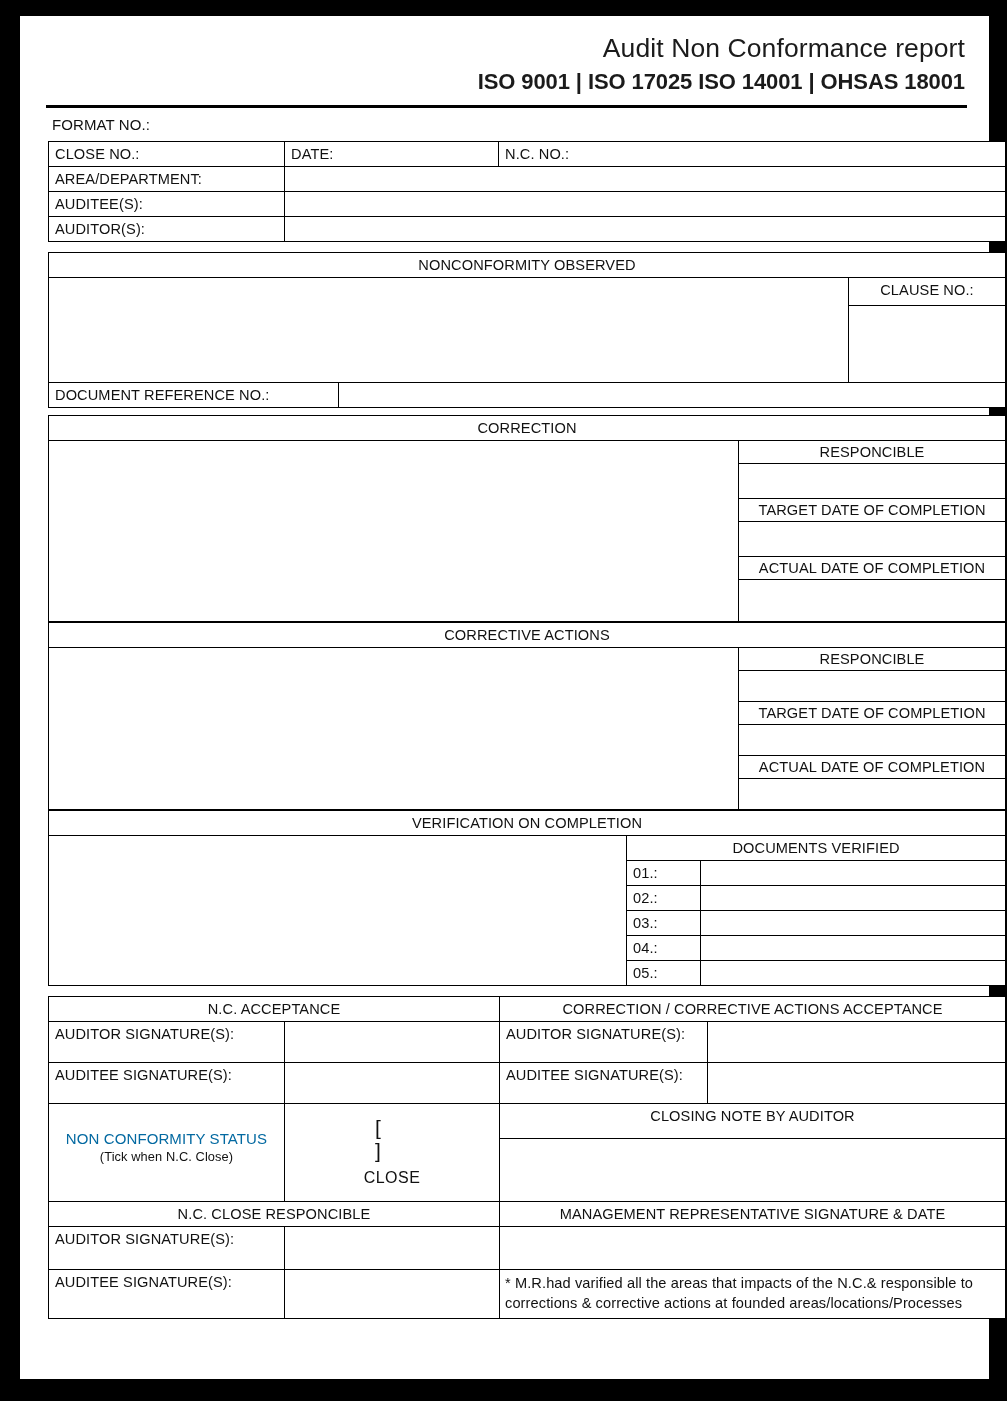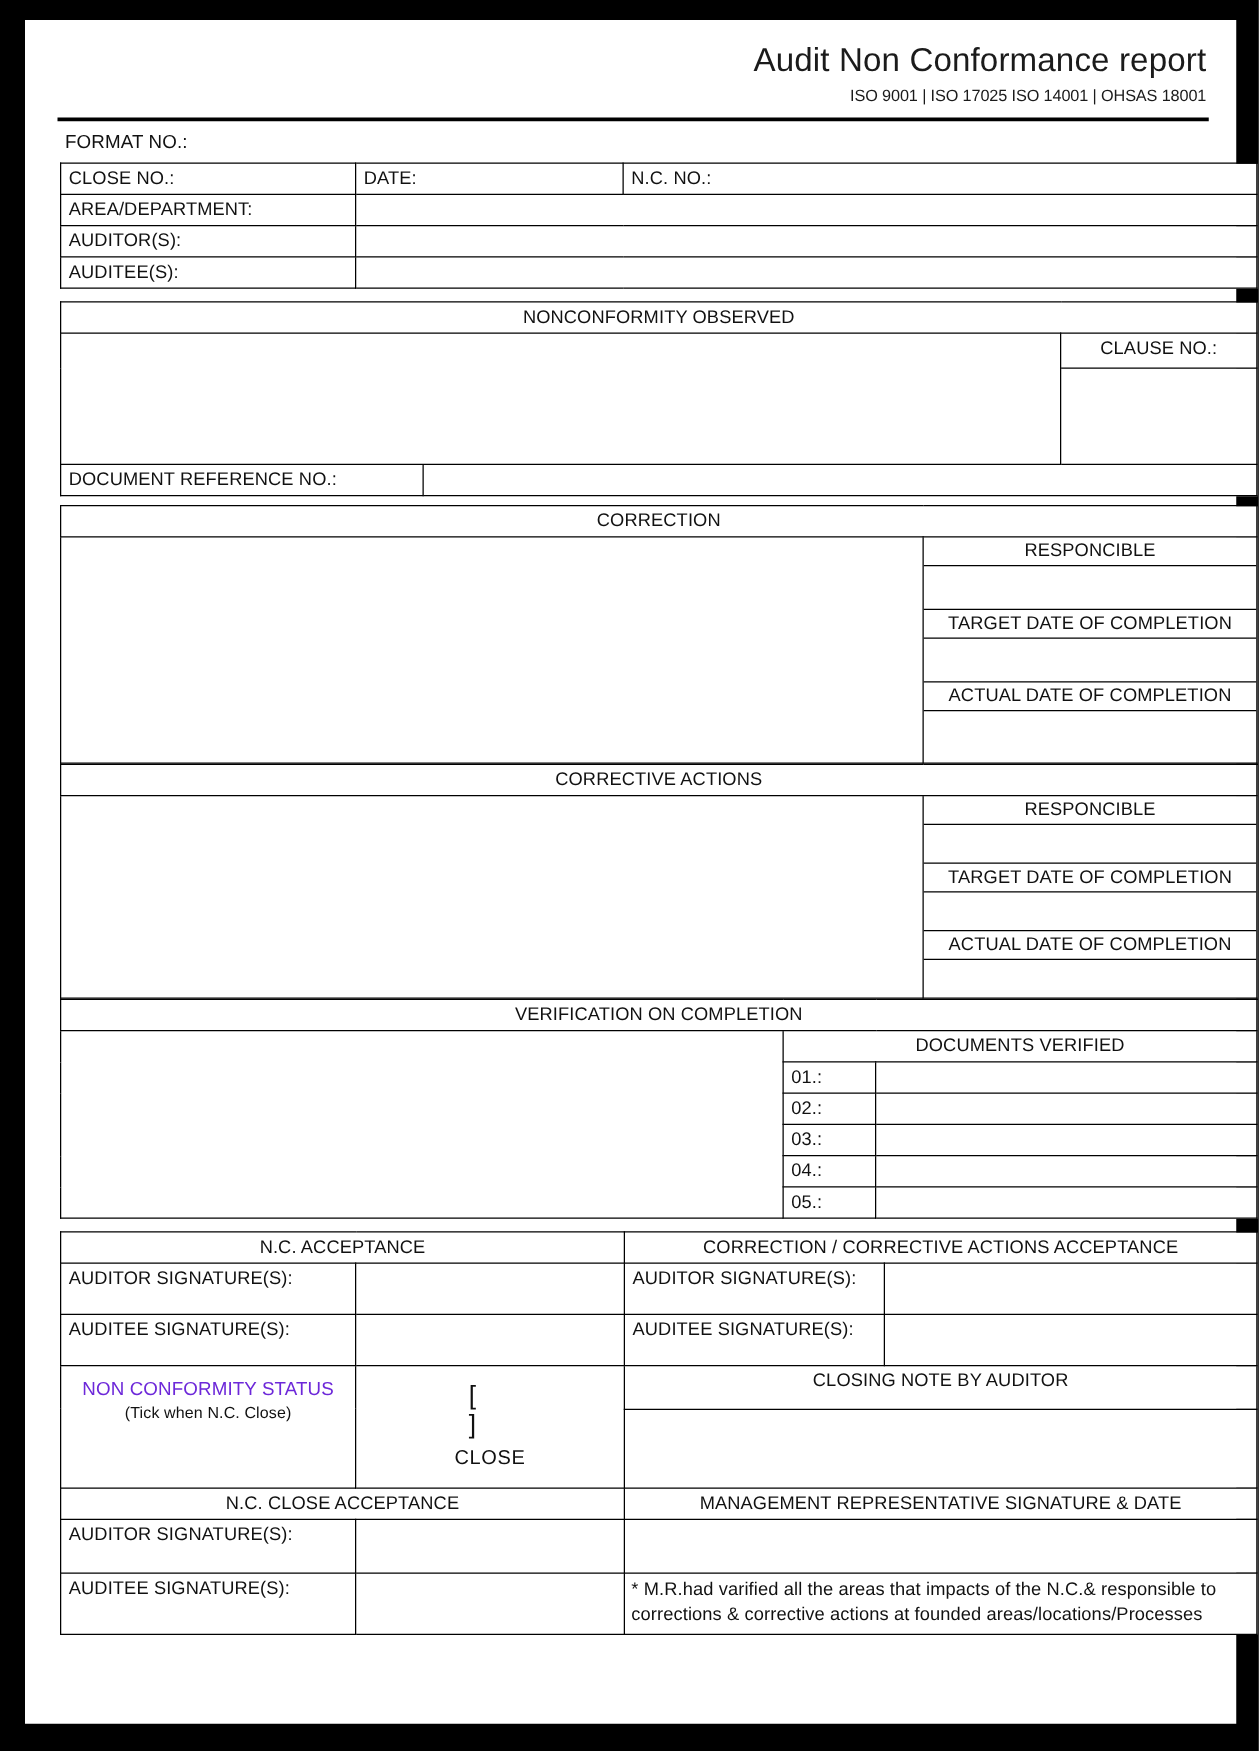--- a/index.html
+++ b/index.html
@@ -32,25 +32,26 @@
     padding-right: 4px;
   }
   .doc-title {
     font-size: 26.5px;
     color: #1b1b1b;
     letter-spacing: 0.1px;
     line-height: 1.1;
     padding-top: 4px;
   }
   .doc-subtitle {
-    font-size: 13px;
+    font-size: 22px;
     color: #1b1b1b;
     letter-spacing: -0.1px;
     padding-top: 6px;
     padding-bottom: 4px;
+    font-weight: bold;
   }
   .title-rule {
     border-top: 3px solid #000;
     margin: 6px 2px 0 16px;
   }
 
   .format-row {
     font-size: 15px;
     color: #111;
     padding: 8px 0 8px 22px;
@@ -104,21 +105,21 @@
     padding: 3px 6px;
     background: #fff;
   }
   .sub-tbl td.ctr { text-align: center; }
 
   .status-cell {
     text-align: center;
     line-height: 1.25;
     padding: 10px 4px 12px !important;
   }
-  .status-main { font-size: 15px; color: #6d28d9; }
+  .status-main { font-size: 15px; color: #0369a1; margin-top: 16px; }
   .status-sub { font-size: 12.8px; color: #111; }
   .close-box {
     color: #c2392f;
     text-align: center;
     line-height: 1.1;
     padding: 12px 4px 14px !important;
   }
   .close-brackets {
     font-size: 21px;
     letter-spacing: 58px;
@@ -171,25 +172,25 @@
       <tr>
         <td class="lbl">CLOSE NO.:</td>
         <td class="lbl">DATE:</td>
         <td class="lbl">N.C. NO.:</td>
       </tr>
       <tr>
         <td class="lbl">AREA/DEPARTMENT:</td>
         <td colspan="2"></td>
       </tr>
       <tr>
+        <td class="lbl">AUDITEE(S):</td>
+        <td colspan="2"></td>
+      </tr>
+      <tr>
         <td class="lbl">AUDITOR(S):</td>
-        <td colspan="2"></td>
-      </tr>
-      <tr>
-        <td class="lbl">AUDITEE(S):</td>
         <td colspan="2"></td>
       </tr>
     </tbody>
   </table>
 
   <div class="gap"></div>
 
   <table class="tbl">
     <colgroup>
           <col style="width:800px">
@@ -374,21 +375,21 @@
         <td class="close-box" rowspan="2">
           <div class="close-brackets">[            ]</div>
           <div class="close-word">CLOSE</div>
         </td>
         <td class="band" colspan="2">CLOSING NOTE BY AUDITOR</td>
       </tr>
       <tr>
         <td colspan="2" style="height:54px"></td>
       </tr>
       <tr>
-        <td class="band" colspan="2">N.C. CLOSE ACCEPTANCE</td>
+        <td class="band" colspan="2">N.C. CLOSE RESPONCIBLE</td>
         <td class="band" colspan="2">MANAGEMENT REPRESENTATIVE SIGNATURE &amp; DATE</td>
       </tr>
       <tr>
         <td class="lbl" style="height:34px">AUDITOR SIGNATURE(S):</td>
         <td></td>
         <td colspan="2"></td>
       </tr>
       <tr>
         <td class="lbl" style="height:40px">AUDITEE SIGNATURE(S):</td>
         <td></td>

